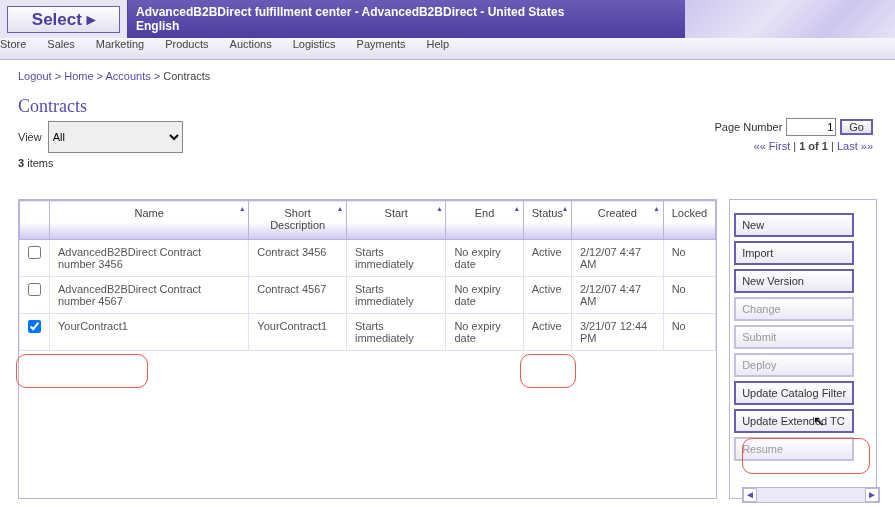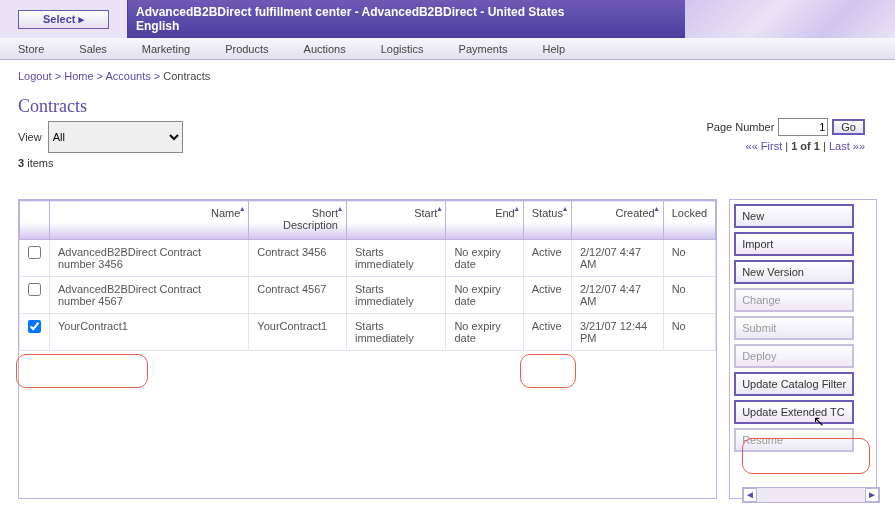--- a/index.html
+++ b/index.html
@@ -1,58 +1,58 @@
 <!DOCTYPE html>
 <html><head>
 <meta charset="utf-8">
 <style>
 * { box-sizing: border-box; margin: 0; padding: 0; }
 body { font-family: Verdana, Arial, sans-serif; font-size: 11px; color: #333; background: #fff; width: 895px; height: 507px; overflow: hidden; position: relative; }
 
 .top-bar { height: 38px; background: linear-gradient(#6b5bb5, #4d3d9e); display: flex; align-items: stretch; }
 .select-wrap { width: 128px; display: flex; align-items: center; justify-content: center; background: #e8e3f5; border-right: 1px solid #4d3d9e; }
-.select-btn { background: linear-gradient(#fefefe,#e4e0f0); border: 1px solid #6b5bb5; padding: 2px 24px; font-size: 11px; color: #4d3d9e; font-weight: bold; cursor: pointer; }
+.select-btn { background: linear-gradient(#fefefe,#e4e0f0); border: 1px solid #6b5bb5; padding: 2px 24px; font-size: 17px; color: #4d3d9e; font-weight: bold; cursor: pointer; }
 .title-bar { flex: 1; color: #fff; font-weight: bold; padding: 5px 8px; font-size: 12px; line-height: 14px; }
 .decor { width: 210px; background: linear-gradient(135deg,#cfc6ef 0%,#e8e3f5 40%,#cfc6ef 70%,#e8e3f5 100%); position: relative; overflow:hidden; }
 
-.menu-bar { height: 22px; background: linear-gradient(#f7f6fb,#e4e0f0); border-bottom: 1px solid #bcb2de; display: flex; align-items: center; padding: 0 18px; gap: 35px; }
+.menu-bar { height: 22px; background: linear-gradient(#f7f6fb,#e4e0f0); border-bottom: 1px solid #bcb2de; display: flex; align-items: flex-start; padding: 0 0; gap: 21px; }
 .menu-item { color: #444; cursor: pointer; font-size: 11px; }
 
 .content { padding: 10px 18px; position: relative; }
 .breadcrumb { color: #5b4aaa; font-size: 11px; }
 .breadcrumb span.cur { color: #444; }
 .breadcrumb a { color: #5b4aaa; text-decoration: none; cursor:pointer; }
 
 h2.page-title { font-size: 18px; font-weight: normal; color: #5b4aaa; margin-top: 14px; font-family: Verdana; }
 
 .view-row { display: flex; align-items: center; margin-top: 4px; }
 .view-row label { margin-right: 6px; }
 .view-select { width: 135px; border: 1px solid #888; height: 32px; font-size: 11px; }
 .items-count { margin-top: 4px; }
 .items-count b { font-weight: bold; }
 
-.page-area { position: absolute; right: 30px; top: 58px; text-align: right; }
+.page-area { position: absolute; right: 22px; top: 58px; text-align: right; }
 .page-row1 { display: flex; align-items: center; justify-content: flex-end; gap: 4px; }
 .page-row1 input { width: 50px; border: 1px solid #888; text-align: right; padding: 1px 2px; height: 18px; font-size:11px; }
 .go-btn { border: 2px solid #6b5bb5; background: linear-gradient(#fff,#e4e0f0); padding: 0 7px; font-size: 11px; color: #333; cursor: pointer; }
 .page-row2 { margin-top: 4px; color: #444; }
 .page-row2 a { color: #5b4aaa; text-decoration: none; cursor:pointer; }
 
 .main-area { display: flex; margin-top: 30px; }
 .table-wrap { border: 1px solid #bcb2de; width: 710px; }
 table { border-collapse: collapse; width: 100%; }
-thead th { background: linear-gradient(#fff 0%,#fff 55%,#cfc6ef 100%); color: #444; font-weight: normal; text-align: right; padding: 6px 8px 8px 8px; border: 1px solid #bcb2de; position: relative; font-size: 11px; vertical-align: top; }
+thead th { background: linear-gradient(#fff 0%,#fff 55%,#cfc6ef 100%); color: #444; font-weight: normal; text-align: center; padding: 6px 8px 8px 8px; border: 1px solid #bcb2de; position: relative; font-size: 11px; vertical-align: top; }
 thead th .sort { position: absolute; top: 3px; right: 4px; color: #5b4aaa; font-size: 8px; }
 tbody td { padding: 6px 8px; border: 1px solid #e5e1f2; color: #555; vertical-align: top; font-size: 11px; }
 .chk-col { width: 26px; text-align: center; }
 tbody tr td.chk-col input { margin: 0; }
 
 .hl-red { border: 1px solid #e95c4a; border-radius: 10px; position: absolute; pointer-events: none; }
 
-.sidebar-wrap { width: 150px; margin-left: 12px; border: 1px solid #bcb2de; height: 300px; overflow-y: scroll; overflow-x: hidden; padding: 4px 4px; background: #fff; display:flex; flex-direction:column; gap:4px; }
+.sidebar-wrap { width: 150px; margin-left: 12px; border: 1px solid #bcb2de; height: 300px; overflow-y: scroll; overflow-x: hidden; padding: 13px 4px; background: #fff; display:flex; flex-direction:column; gap:4px; }
 .side-btn { border: 2px solid #6b5bb5; background: linear-gradient(#fff,#ece8f6); padding: 4px 6px; font-size: 11px; color: #333; text-align: left; cursor: pointer; width: 120px; line-height: 12px; }
 .side-btn.disabled { color: #999; border-color: #c6bfe0; cursor: default; }
 
 .bottom-scroll { position: absolute; left: 742px; bottom: 4px; width: 138px; height: 16px; border: 1px solid #bcb2de; display:flex; justify-content:space-between; align-items:center; background:#ece8f6; }
 .bottom-scroll .arrow { width: 14px; text-align:center; color:#5b4aaa; font-size:10px; cursor:pointer; background:#fff; border:1px solid #bcb2de; height:14px; line-height:12px; }
 
 .cursor { position: absolute; left: 813px; top: 413px; font-size: 14px; color: #000; pointer-events:none; }
 </style>
 </head>
 <body>

